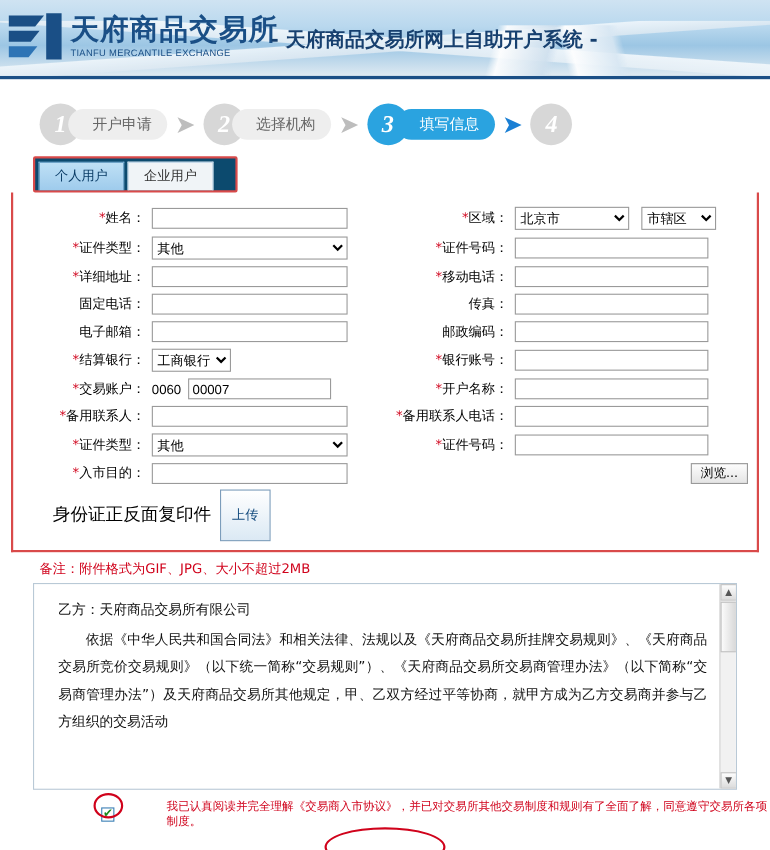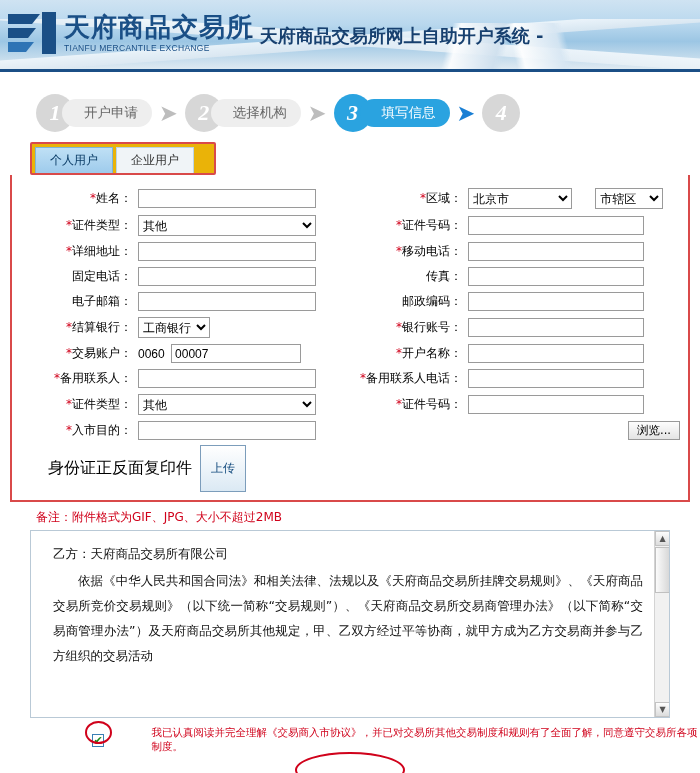--- a/index.html
+++ b/index.html
@@ -97,21 +97,21 @@
     color: #bdbdbd; font-size: 20px; margin: 0 6px; font-weight: bold;
   }
   .arrow.blue { color: #1a7fd4; }
   
   .tabs-wrap {
     margin: 2px 0 0 30px;
     width: 186px;
     border: 2px solid #d94a4a;
     border-radius: 2px;
     padding: 3px 3px 0 3px;
-    background: #eab308;
+    background: #0c4a6e;
   }
   .tabs { display: flex; gap: 3px; }
   .tab {
     padding: 4px 14px;
     font-size: 12px;
     border: 1px solid #bcd4e6;
     border-bottom: none;
     background: #f0f4f7;
     color: #333;
     font-family: "DejaVu Sans", sans-serif;
@@ -150,21 +150,21 @@
   input.txt.r { width: 176px; }
   select.sel {
     height: 21px;
     border: 1px solid #9a9a9a;
     font-size: 12px;
     background: #fff;
     font-family: "DejaVu Sans", sans-serif;
   }
   select.sel.wide { width: 178px; }
   select.sel.area1 { width: 104px; }
-  select.sel.area2 { width: 68px; margin-left: 20px; }
+  select.sel.area2 { width: 68px; margin-left: 8px; }
   select.sel.bank { width: 72px; }
   .acct-prefix { font-size: 12px; margin-right: 3px; }
   input.acct { width: 130px; }
   .browse-row { text-align: right; }
   .btn-sm {
     font-size: 11.5px; padding: 1px 8px;
     border: 1px solid #999;
     background: linear-gradient(to bottom,#fdfdfd,#e4e4e4);
     font-family: "DejaVu Sans", sans-serif;
   }

